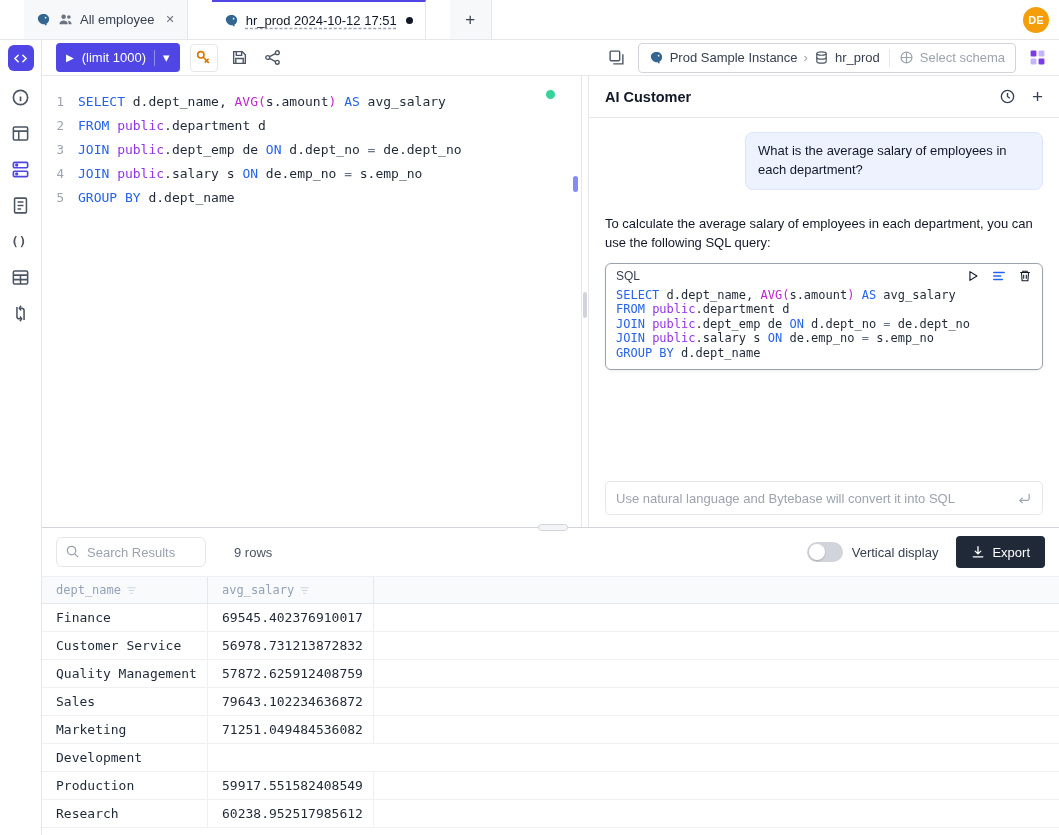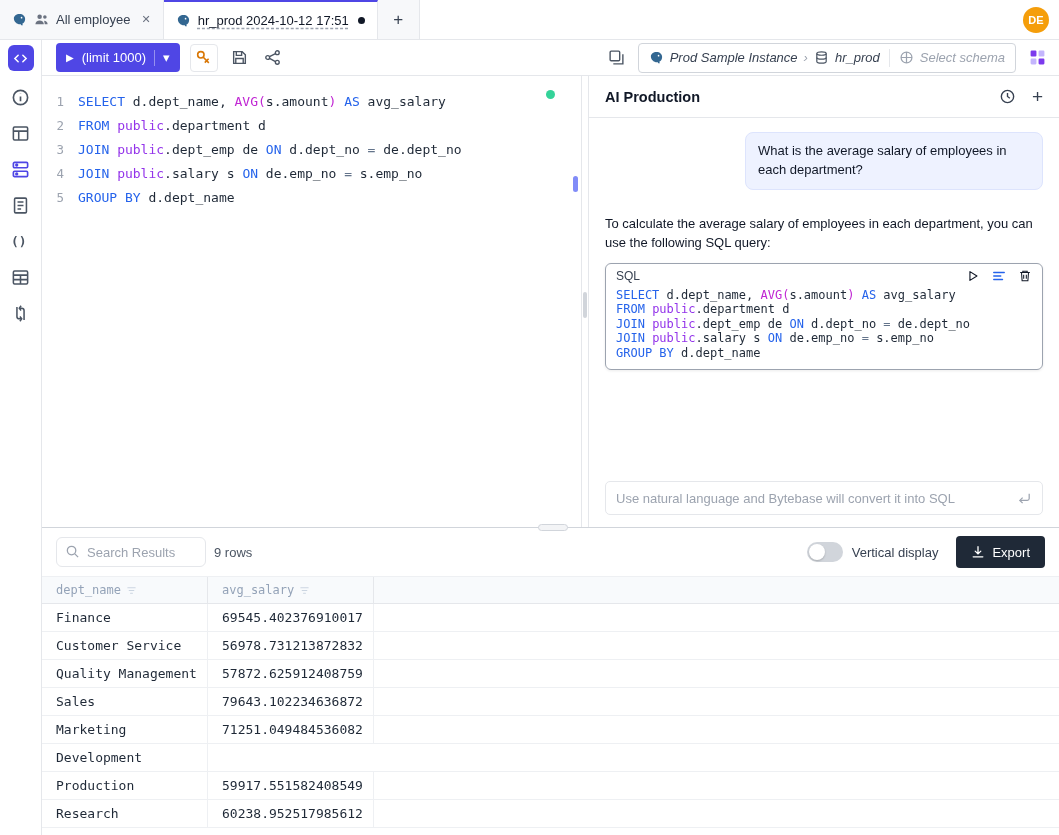--- a/index.html
+++ b/index.html
@@ -3,21 +3,21 @@
 <meta charset="utf-8">
 <style>
   * { box-sizing: border-box; margin: 0; padding: 0; }
   html,body { width:1059px; height:835px; overflow:hidden; background:#fff;
     font-family:"Liberation Sans", sans-serif; color:#1f2937; }
   svg { display:block; }
 
   
   .tabbar { height:40px; display:flex; align-items:stretch; border-bottom:1px solid #e5e7eb; background:#fff; }
   .tab { display:flex; align-items:center; gap:7px; padding:0 12px; border-right:1px solid #e5e7eb;
-    background:#f7f8fa; font-size:13px; color:#374151; cursor:pointer; }
+    background:#f7f8fa; font-size:13px; color:#374151; cursor:pointer;margin-left:24px; }
   .tab.active { background:#fff; border-top:2px solid var(--accent); color:#111827; }
   .tab-label.dashed { text-decoration:underline dashed #9ca3af; text-underline-offset:3px; }
   .tab-close { font-size:11px; color:#6b7280; margin-left:4px; }
   .unsaved { width:7px; height:7px; border-radius:50%; background:#111827; margin-left:2px; }
   .tab.plus { width:42px; justify-content:center; font-size:17px; color:#374151; background:#f7f8fa; }
   .tab-spacer { flex:1; background:#fff; }
   .avatar { width:26px; height:26px; border-radius:50%; background:var(--avatar_bg); color:#fff;
     font-size:11px; font-weight:bold; display:flex; align-items:center; justify-content:center;
     align-self:center; margin-right:10px; cursor:pointer; }
 
@@ -35,21 +35,21 @@
   .toolbar { height:36px; display:flex; align-items:center; border-bottom:1px solid #e5e7eb; padding:0 10px 0 14px; gap:10px; }
   .run-btn { display:flex; align-items:center; gap:8px; height:29px; padding:0 10px; background:var(--accent);
     color:#fff; border:none; border-radius:4px; font-size:13px; font-family:inherit; cursor:pointer; }
   .run-btn .tri { font-size:10px; }
   .run-div { width:1px; height:16px; background:rgba(255,255,255,.4); }
   .icon-btn { background:none; border:none; color:#4b5563; cursor:pointer; padding:3px; display:flex; align-items:center; }
   .icon-btn svg { width:17px; height:17px; }
   .icon-btn.bordered { border:1px solid #e5e7eb; border-radius:4px; width:28px; height:28px; justify-content:center; }
   .tb-spacer { flex:1; }
   .crumb { display:flex; align-items:center; gap:6px; border:1px solid #d1d5db; border-radius:4px; height:30px;
-    padding:0 10px; font-size:13px; color:#374151; background:#fff;font-style:italic; }
+    padding:0 10px; font-size:13px; color:#374151; background:#fff; }
   .crumb svg { width:15px; height:15px; }
   .crumb .sep { color:#9ca3af; }
   .crumb-div { width:1px; height:18px; background:#e5e7eb; margin:0 3px; }
   .crumb .muted { color:#9ca3af; cursor:pointer; }
   .crumb-item { cursor:pointer; }
 
   
   .middle { height:451px; display:flex; }
   .editor { flex:1; position:relative; padding-top:13px; background:#fff; overflow:hidden; }
   .ed-line { display:flex; height:24px; align-items:center; font-family:"DejaVu Sans Mono", monospace; font-size:13px; white-space:pre; }
@@ -94,21 +94,21 @@
   .results { height:260px; border-top:1px solid #d1d5db; position:relative; background:#fff; }
   .hsplit-handle { position:absolute; top:-4px; left:496px; width:30px; height:7px; background:#f3f4f6;
     border:1px solid #d1d5db; border-radius:4px; cursor:row-resize; }
   .res-controls { height:48px; display:flex; align-items:center; padding:0 14px; }
   .search-wrap { position:relative; }
   .search-wrap input { width:150px; height:30px; border:1px solid #e5e7eb; border-radius:6px; padding:0 8px 0 30px;
     font-size:13px; font-family:inherit; outline:none; color:#111827; }
   .search-wrap input::placeholder { color:#9ca3af; }
   .search-ic { position:absolute; left:9px; top:7px; color:#9ca3af; }
   .search-ic svg { width:15px; height:15px; }
-  .rowcount { margin-left:8px; font-size:13px; color:#4b5563; }
+  .rowcount { margin-left:28px; font-size:13px; color:#4b5563; }
   .res-spacer { flex:1; }
   .toggle { width:36px; height:20px; border-radius:10px; background:#d1d5db; position:relative; cursor:pointer; display:inline-block; }
   .knob { position:absolute; left:2px; top:2px; width:16px; height:16px; border-radius:50%; background:#fff; box-shadow:0 1px 2px rgba(0,0,0,.2); }
   .toggle-label { margin:0 18px 0 9px; font-size:13px; color:#374151; }
   .export-btn { display:flex; align-items:center; gap:7px; background:var(--export_bg); color:#fff; border:none;
     border-radius:4px; height:32px; padding:0 15px; font-size:13px; font-family:inherit; cursor:pointer; }
   .export-btn svg { width:14px; height:14px; }
 
   .tbl-head { display:flex; height:28px; background:#f8fafc; border-top:1px solid #eef0f3; border-bottom:1px solid #e5e7eb; }
   .th { width:166px; display:flex; align-items:center; gap:5px; padding:0 14px; font-family:"DejaVu Sans Mono", monospace;
@@ -296,21 +296,21 @@
             </div>
           <span class="green-dot"></span>
           <span class="ed-thumb"></span>
         </div>
         <div class="vsplit">
             <span class="vhandle"></span>
           </div>
 
         <aside class="ai">
           <div class="ai-head">
-            <span class="ai-title">AI Production</span>
+            <span class="ai-title">AI Customer</span>
             <span class="ai-hic">
                 <svg viewBox="0 0 16 16" fill="none" stroke="currentColor" stroke-width="1.3">
                   <circle cx="8" cy="8" r="5.8"></circle>
                   <path d="M8 4.8V8l2.2 1.6"></path>
                 </svg>
               </span>
             <span class="ai-hic plus">+</span>
           </div>
           <div class="ai-chat">
             <div class="bubble">What is the average salary of employees in each department?</div>

